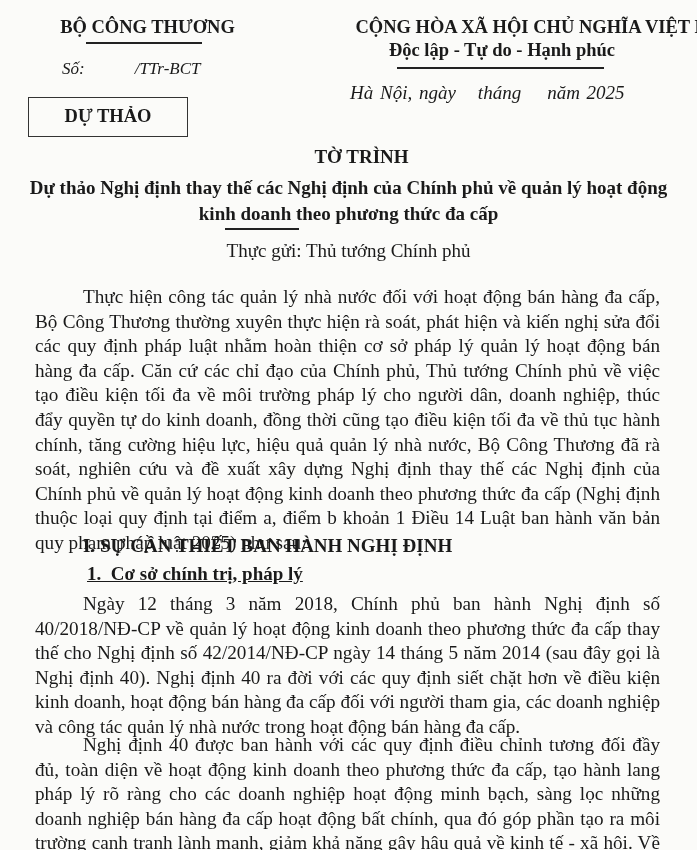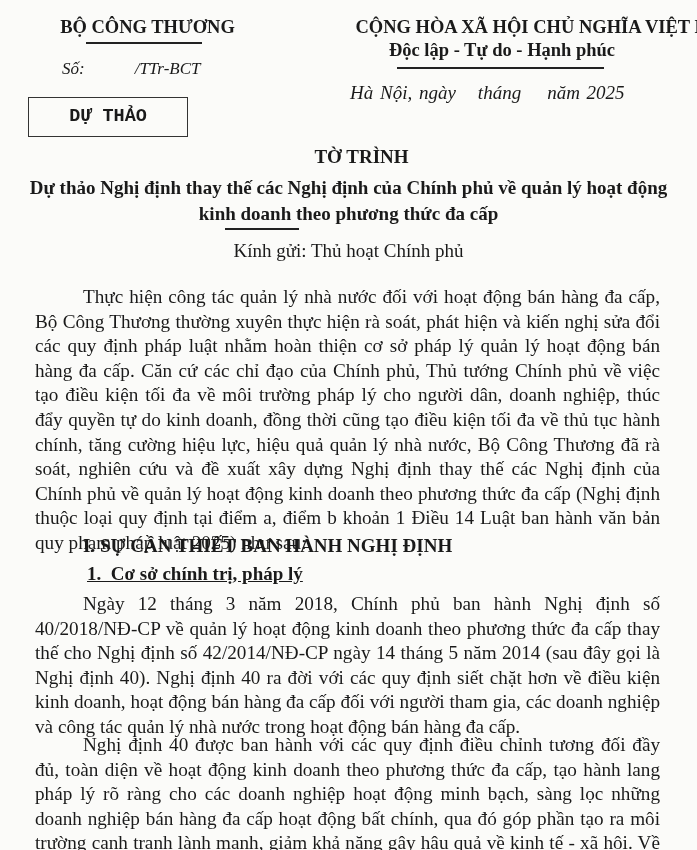--- a/index.html
+++ b/index.html
@@ -12,21 +12,21 @@
   }
   .abs { position:absolute; }
   .center { text-align:center; }
   .bold { font-weight:bold; }
   .rule { position:absolute; height:1.5px; background:#222; }
 
   .org { left:60px; width:175px; top:17px; font-size:18.5px; }
   .docno { left:62px; top:59px; font-size:17px;font-style:italic; }
   .docno .num { margin-left:50px; }
   .draftbox { left:28px; top:97px; width:160px; height:40px; border:1.5px solid #333; box-sizing:border-box; }
-  .draftbox span { display:block; text-align:center; font-size:18.5px; font-weight:bold; line-height:37px;font-family:Liberation Mono, monospace; }
+  .draftbox span { display:block; text-align:center; font-size:18.5px; font-weight:bold; line-height:37px; }
 
   .nation { left:307px; width:390px; top:17px; font-size:18.5px;margin-left:45px; }
   .motto { left:307px; width:390px; top:40px; font-size:18.5px; }
   .dateline { left:350px; top:82px; font-size:19px; font-style:italic; word-spacing:2px; }
   .dateline .g1 { margin-left:22px; }
   .dateline .g2 { margin-left:26px; }
 
   .doctype { left:0; width:697px; top:146px; font-size:19px;margin-left:13px; }
   .title { left:20px; width:657px; top:175px; font-size:19px; line-height:26px;font-family:Liberation Serif, serif; }
   .recipient { left:0; width:697px; top:240px; font-size:19px; }
@@ -56,19 +56,19 @@
 <div class="abs nation center bold">CỘNG HÒA XÃ HỘI CHỦ NGHĨA VIỆT NAM</div>
 <div class="abs motto center bold">Độc lập - Tự do - Hạnh phúc</div>
 <div class="rule" style="left:397px; top:67px; width:207px;"></div>
 <div class="abs dateline">
   <span>Hà Nội, ngày</span><span class="g1">tháng</span><span class="g2">năm 2025</span>
 </div>
 
 <div class="abs doctype center bold">TỜ TRÌNH</div>
 <div class="abs title center bold">Dự thảo Nghị định thay thế các Nghị định của Chính phủ về quản lý hoạt động kinh doanh theo phương thức đa cấp</div>
 <div class="rule" style="left:225px; top:228px; width:74px;"></div>
-<div class="abs recipient center">Kính gửi: Thủ hoạt Chính phủ</div>
+<div class="abs recipient center">Thực gửi: Thủ tướng Chính phủ</div>
 
 <div class="abs para p1">Thực hiện công tác quản lý nhà nước đối với hoạt động bán hàng đa cấp, Bộ Công Thương thường xuyên thực hiện rà soát, phát hiện và kiến nghị sửa đổi các quy định pháp luật nhằm hoàn thiện cơ sở pháp lý quản lý hoạt động bán hàng đa cấp. Căn cứ các chỉ đạo của Chính phủ, Thủ tướng Chính phủ về việc tạo điều kiện tối đa về môi trường pháp lý cho người dân, doanh nghiệp, thúc đẩy quyền tự do kinh doanh, đồng thời cũng tạo điều kiện tối đa về thủ tục hành chính, tăng cường hiệu lực, hiệu quả quản lý nhà nước, Bộ Công Thương đã rà soát, nghiên cứu và đề xuất xây dựng Nghị định thay thế các Nghị định của Chính phủ về quản lý hoạt động kinh doanh theo phương thức đa cấp (Nghị định thuộc loại quy định tại điểm a, điểm b khoản 1 Điều 14 Luật ban hành văn bản quy phạm pháp luật 2025) như sau:</div>
 <div class="abs heading1 bold">I. SỰ CẦN THIẾT BAN HÀNH NGHỊ ĐỊNH</div>
 <div class="abs heading2 bold" style="white-space:pre;">1.  Cơ sở chính trị, pháp lý</div>
 <div class="abs para p2">Ngày 12 tháng 3 năm 2018, Chính phủ ban hành Nghị định số 40/2018/NĐ-CP về quản lý hoạt động kinh doanh theo phương thức đa cấp thay thế cho Nghị định số 42/2014/NĐ-CP ngày 14 tháng 5 năm 2014 (sau đây gọi là Nghị định 40). Nghị định 40 ra đời với các quy định siết chặt hơn về điều kiện kinh doanh, hoạt động bán hàng đa cấp đối với người tham gia, các doanh nghiệp và công tác quản lý nhà nước trong hoạt động bán hàng đa cấp.</div>
 <div class="abs para p3">Nghị định 40 được ban hành với các quy định điều chỉnh tương đối đầy đủ, toàn diện về hoạt động kinh doanh theo phương thức đa cấp, tạo hành lang pháp lý rõ ràng cho các doanh nghiệp hoạt động minh bạch, sàng lọc những doanh nghiệp bán hàng đa cấp hoạt động bất chính, qua đó góp phần tạo ra môi trường cạnh tranh lành mạnh, giảm khả năng gây hậu quả về kinh tế - xã hội. Về cơ bản, Nghị</div>
 
 </body></html>

